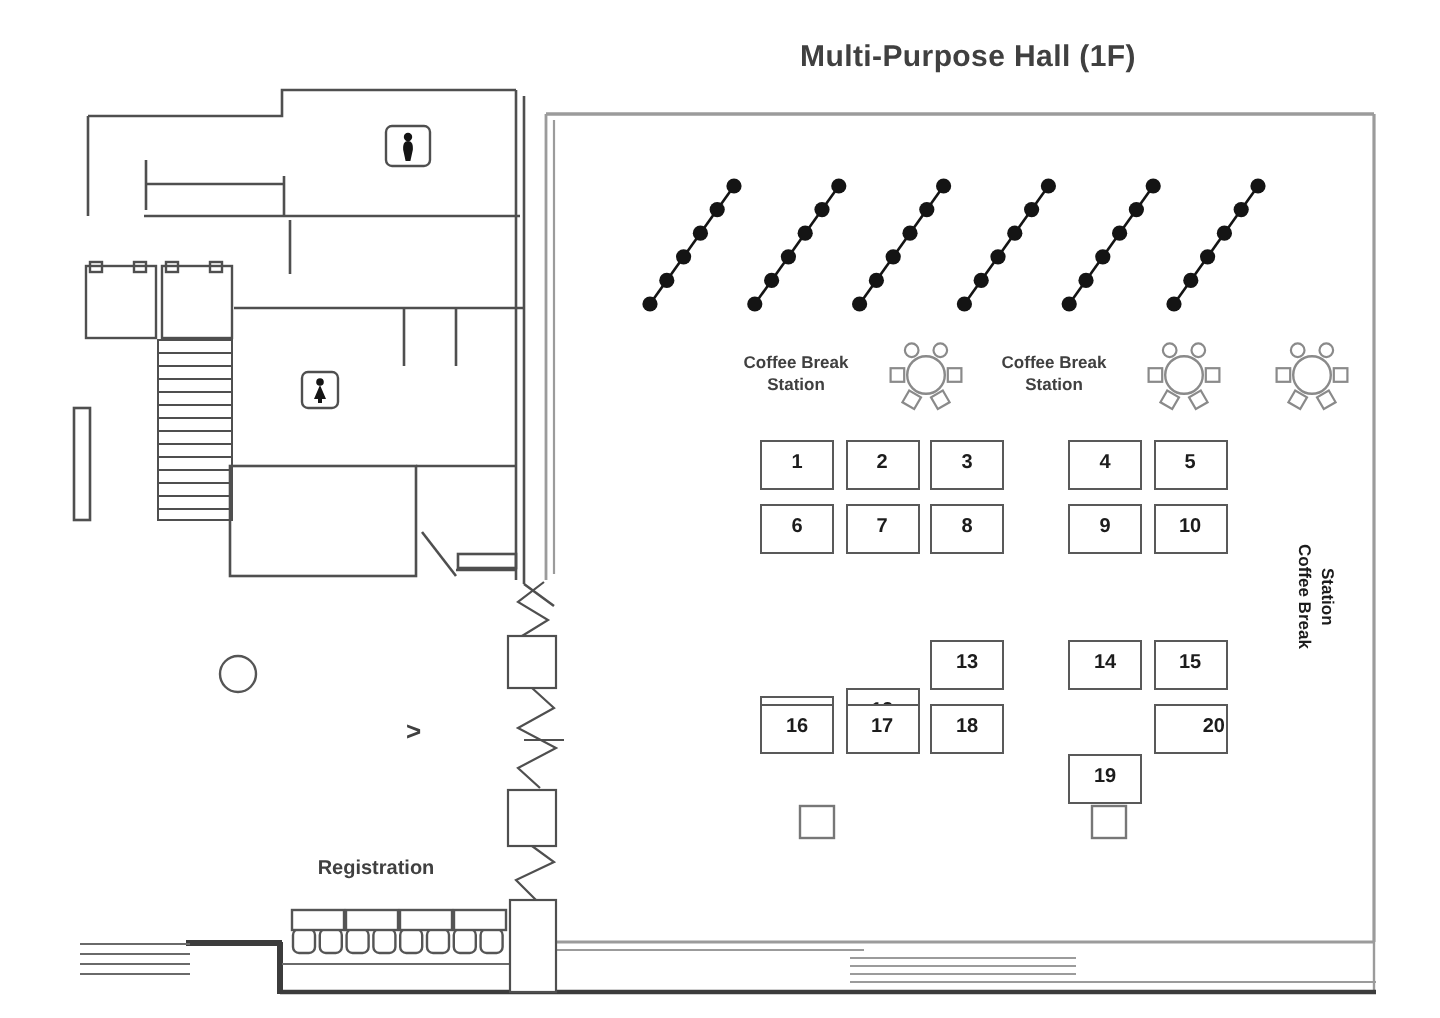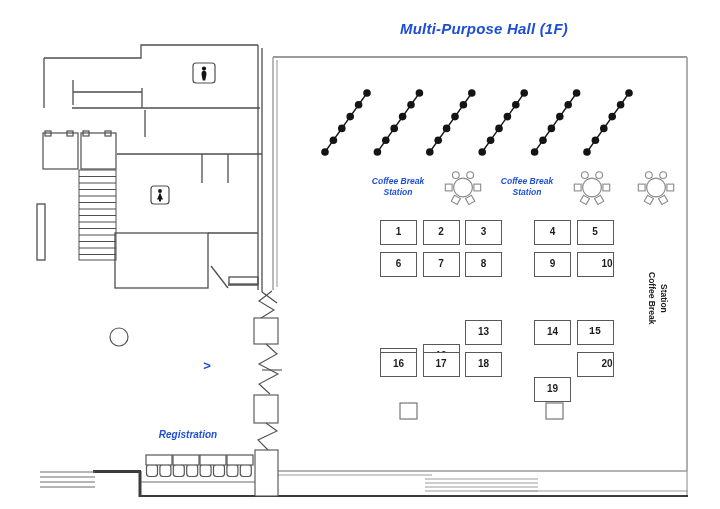--- a/index.html
+++ b/index.html
@@ -1,18 +1,18 @@
 <!DOCTYPE html>
 <html><head>
 <meta charset="utf-8">
 <style>
   html,body{margin:0;padding:0;background:#fff;}
   .stage{position:relative;width:720px;height:509px;background:#ffffff;overflow:hidden;
          font-family:"Liberation Sans", sans-serif;color:#1c1c1c;}
-  .label{position:absolute;font-weight:bold;color:#1d4ed8;font-style:italic;}
+  .label{position:absolute;font-weight:bold;color:#404040;}
   #title{left:274px;top:20px;width:420px;text-align:center;font-size:15px;letter-spacing:.2px;}
   .station-label{width:80px;text-align:center;font-size:8.5px;line-height:1.3;}
   #station-left{left:358px;top:176px;}
   #station-middle{left:487px;top:176px;}
   #station-vertical{left:646px;top:260px;height:76px;writing-mode:vertical-lr;
         text-align:center;font-size:8.5px;line-height:1.35;font-weight:bold;position:absolute;}
   #entrance-label{left:124px;top:349px;width:100px;text-align:center;font-size:9.5px;line-height:1.45;}
   #entrance-arrow{left:203px;top:358px;font-size:13px;}
   #registration-label{left:128px;top:429px;width:120px;text-align:center;font-size:10px;}
   .booth{position:absolute;width:37px;height:25px;box-sizing:border-box;border:1.5px solid #595959;
@@ -231,25 +231,25 @@
   <div id="booth-layer">
       <div class="booth" style="left: 380px; top: 220px;">1</div>
       <div class="booth" style="left: 422.5px; top: 220px;">2</div>
       <div class="booth" style="left: 465px; top: 220px;">3</div>
       <div class="booth" style="left: 380px; top: 252px;">6</div>
       <div class="booth" style="left: 422.5px; top: 252px;">7</div>
       <div class="booth" style="left: 465px; top: 252px;">8</div>
       <div class="booth" style="left: 534px; top: 220px;">4</div>
       <div class="booth" style="left: 576.5px; top: 220px;">5</div>
       <div class="booth" style="left: 534px; top: 252px;">9</div>
-      <div class="booth" style="left: 576.5px; top: 252px; text-align: right;">10</div>
+      <div class="booth" style="left: 576.5px; top: 252px;">10</div>
       <div class="booth" style="left: 380px; top: 320px; margin-top: 28px;">11</div>
       <div class="booth" style="left: 422.5px; top: 320px; margin-top: 24px;">12</div>
       <div class="booth" style="left: 465px; top: 320px;">13</div>
       <div class="booth" style="left: 380px; top: 352px;">16</div>
       <div class="booth" style="left: 422.5px; top: 352px;">17</div>
       <div class="booth" style="left: 465px; top: 352px;">18</div>
       <div class="booth" style="left: 534px; top: 320px;">14</div>
-      <div class="booth" style="left: 576.5px; top: 320px; font-family: Liberation Mono, monospace;">15</div>
+      <div class="booth" style="left: 576.5px; top: 320px;">15</div>
       <div class="booth" style="left: 534px; top: 352px; margin-top: 25px;">19</div>
       <div class="booth" style="left: 576.5px; top: 352px; text-align: right;">20</div>
     </div>
 </div>
 
 </body></html>

